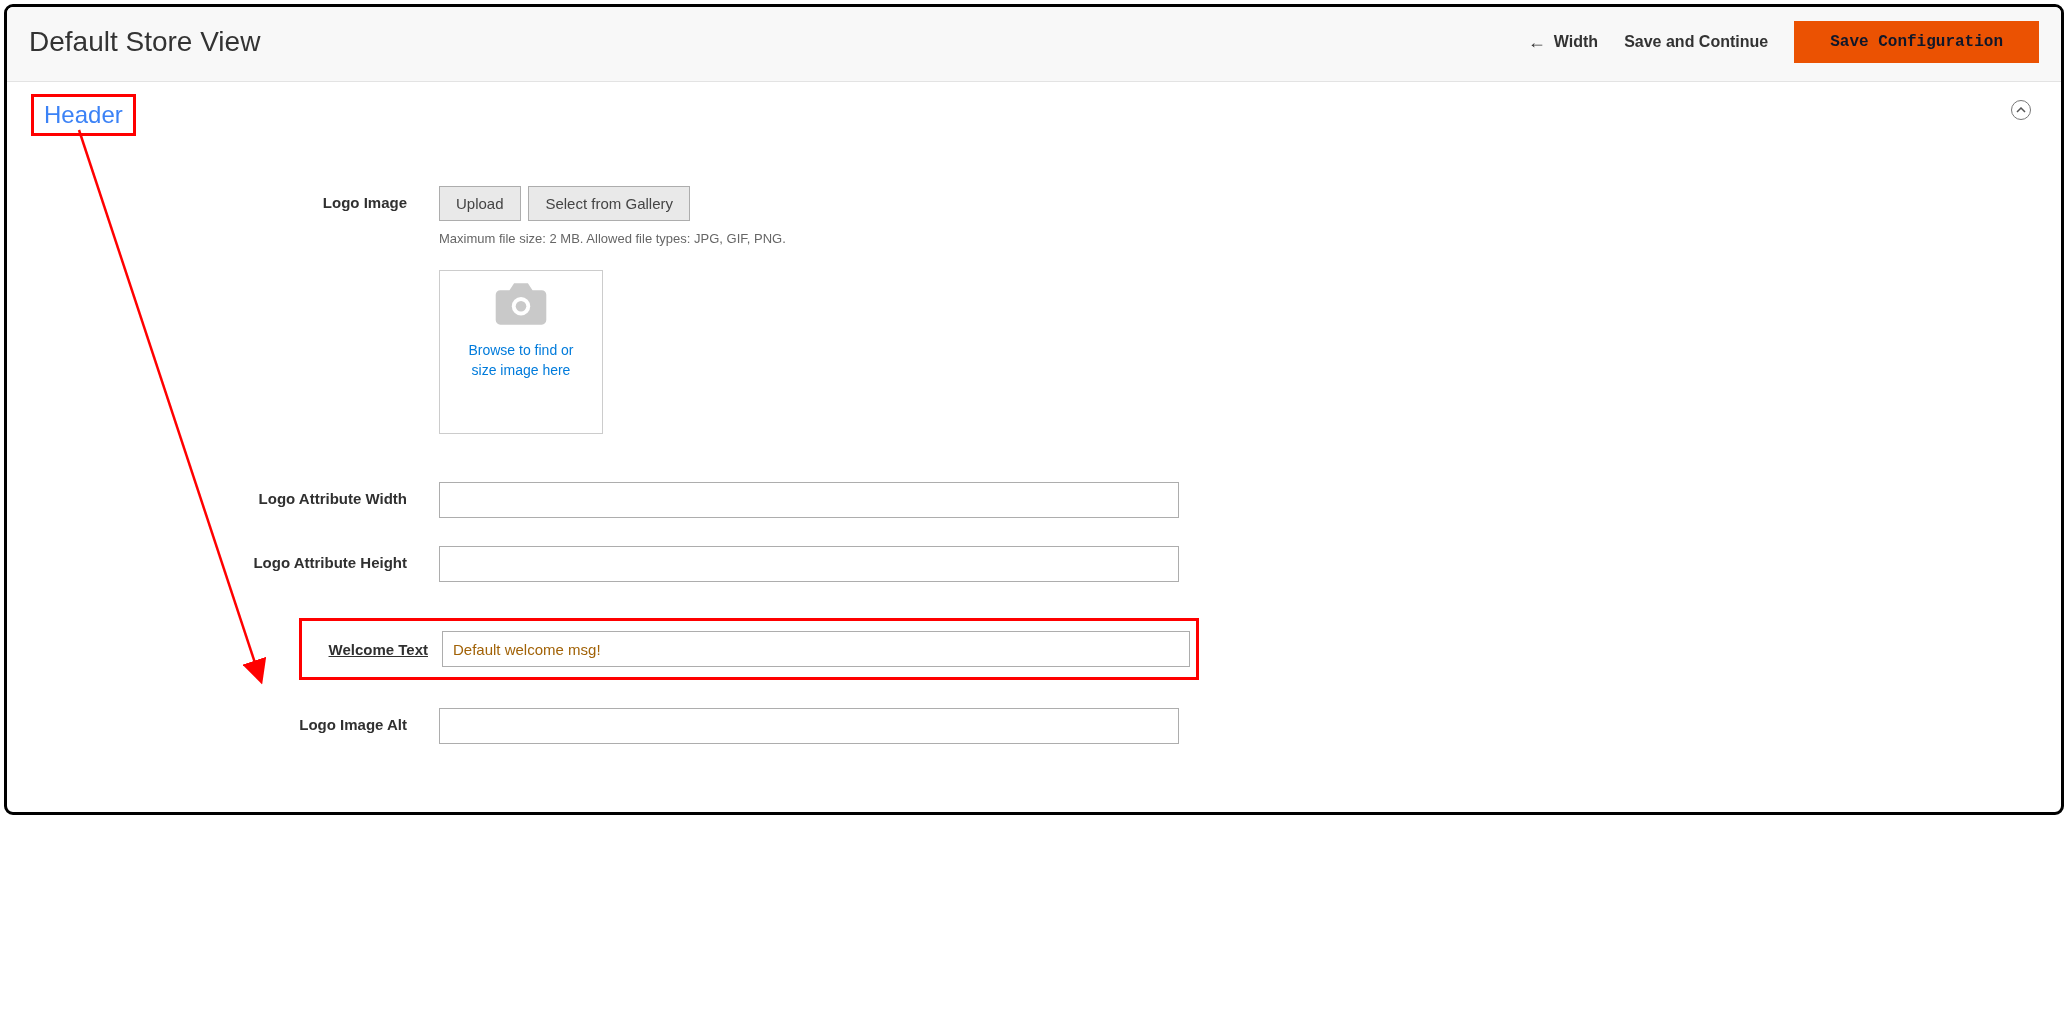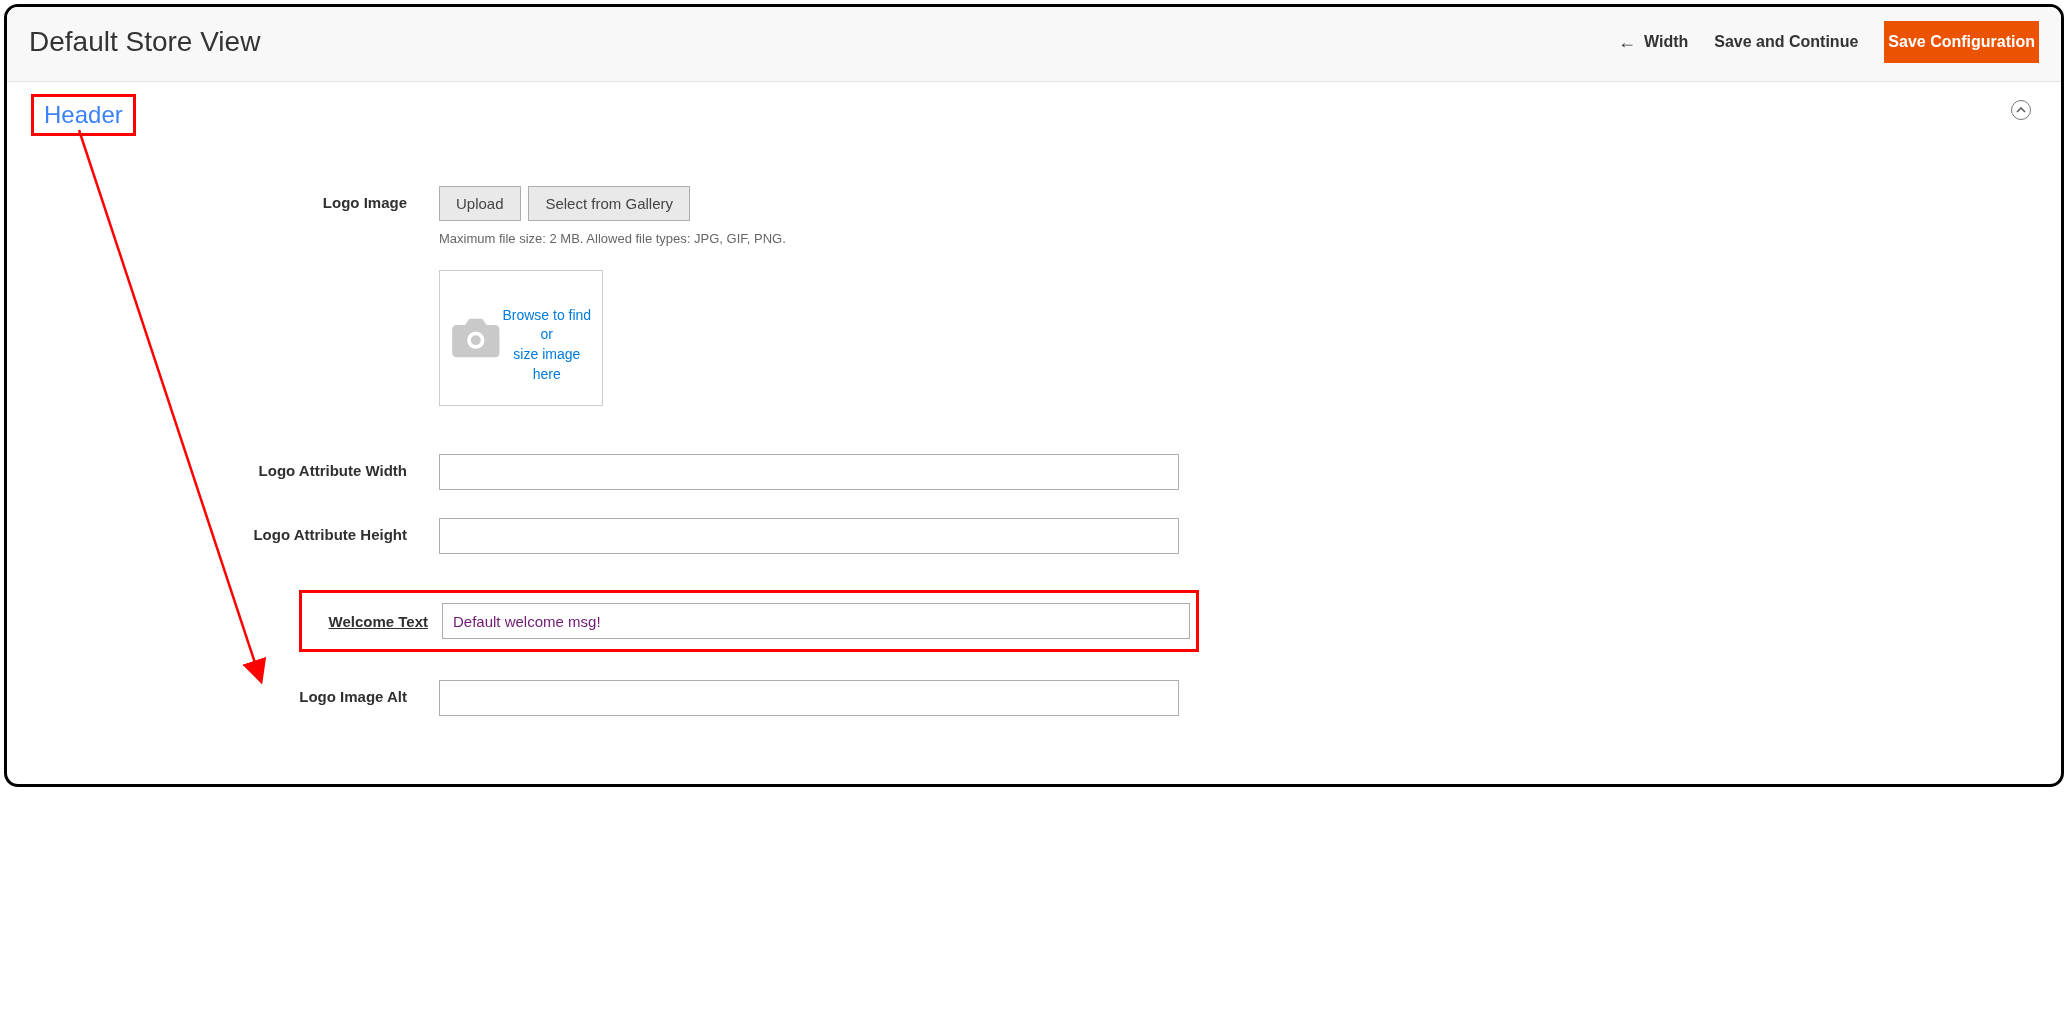--- a/index.html
+++ b/index.html
@@ -4,21 +4,21 @@
 <style>
   * { box-sizing: border-box; margin: 0; padding: 0; }
   body {
     font-family: -apple-system, BlinkMacSystemFont, "Segoe UI", Helvetica, Arial, sans-serif;
     background: #fff;
     color: #303030;
     font-size: 14px;
   }
   .frame {
     border: 3px solid #000;
-    border-radius: 14px;
+    border-radius: 9px;
     margin: 4px;
     overflow: hidden;
     min-height: 760px;
     position: relative;
   }
   .topbar {
     background: #f8f8f8;
     border-bottom: 1px solid #e3e3e3;
     display: flex;
     align-items: center;
@@ -46,26 +46,27 @@
     display: inline-flex;
     align-items: center;
     gap: 8px;
   }
   .btn-link .arrow {
     font-size: 18px;
     line-height: 1;
   }
   .btn-primary {
     background: #eb5202;
-    color: #ffffff;
+    color: #0f172a;
     border: none;
     font-size: 16px;
     font-weight: 600;
-    padding: 12px 4px;
-    cursor: pointer;
+    padding: 12px 36px;
+    cursor: pointer;
+    font-family: Liberation Mono, monospace;
   }
   .content {
     padding: 12px 24px 40px 24px;
     position: relative;
   }
   .section-header-row {
     display: flex;
     align-items: flex-start;
     justify-content: space-between;
   }
@@ -122,43 +123,43 @@
     margin-right: 4px;
   }
   .helper-text {
     font-size: 13px;
     color: #666;
     margin-top: 10px;
   }
   .dropzone {
     margin-top: 24px;
     width: 164px;
-    height: 136px;
+    height: 164px;
     border: 1px solid #ccc;
     display: flex;
-    flex-direction: row;
+    flex-direction: column;
     align-items: center;
     text-align: center;
     padding: 10px;
     cursor: pointer;
   }
   .camera-svg { width: 60px; height: 46px; fill: #c9c9c9; }
   .dropzone-text {
     font-size: 14px;
     color: #007bdb;
     margin-top: 14px;
     line-height: 1.4;
   }
   .text-input {
     width: 100%;
     height: 36px;
     border: 1px solid #adadad;
     padding: 0 10px;
     font-size: 15px;
-    color: #701a75;
+    color: #a16207;
   }
   .highlight-row {
     border: 3px solid #ff0000;
     padding: 10px 6px;
     display: flex;
     align-items: center;
     margin-left: -140px;
     width: 900px;
     margin-top: 8px;
     margin-bottom: 28px;

